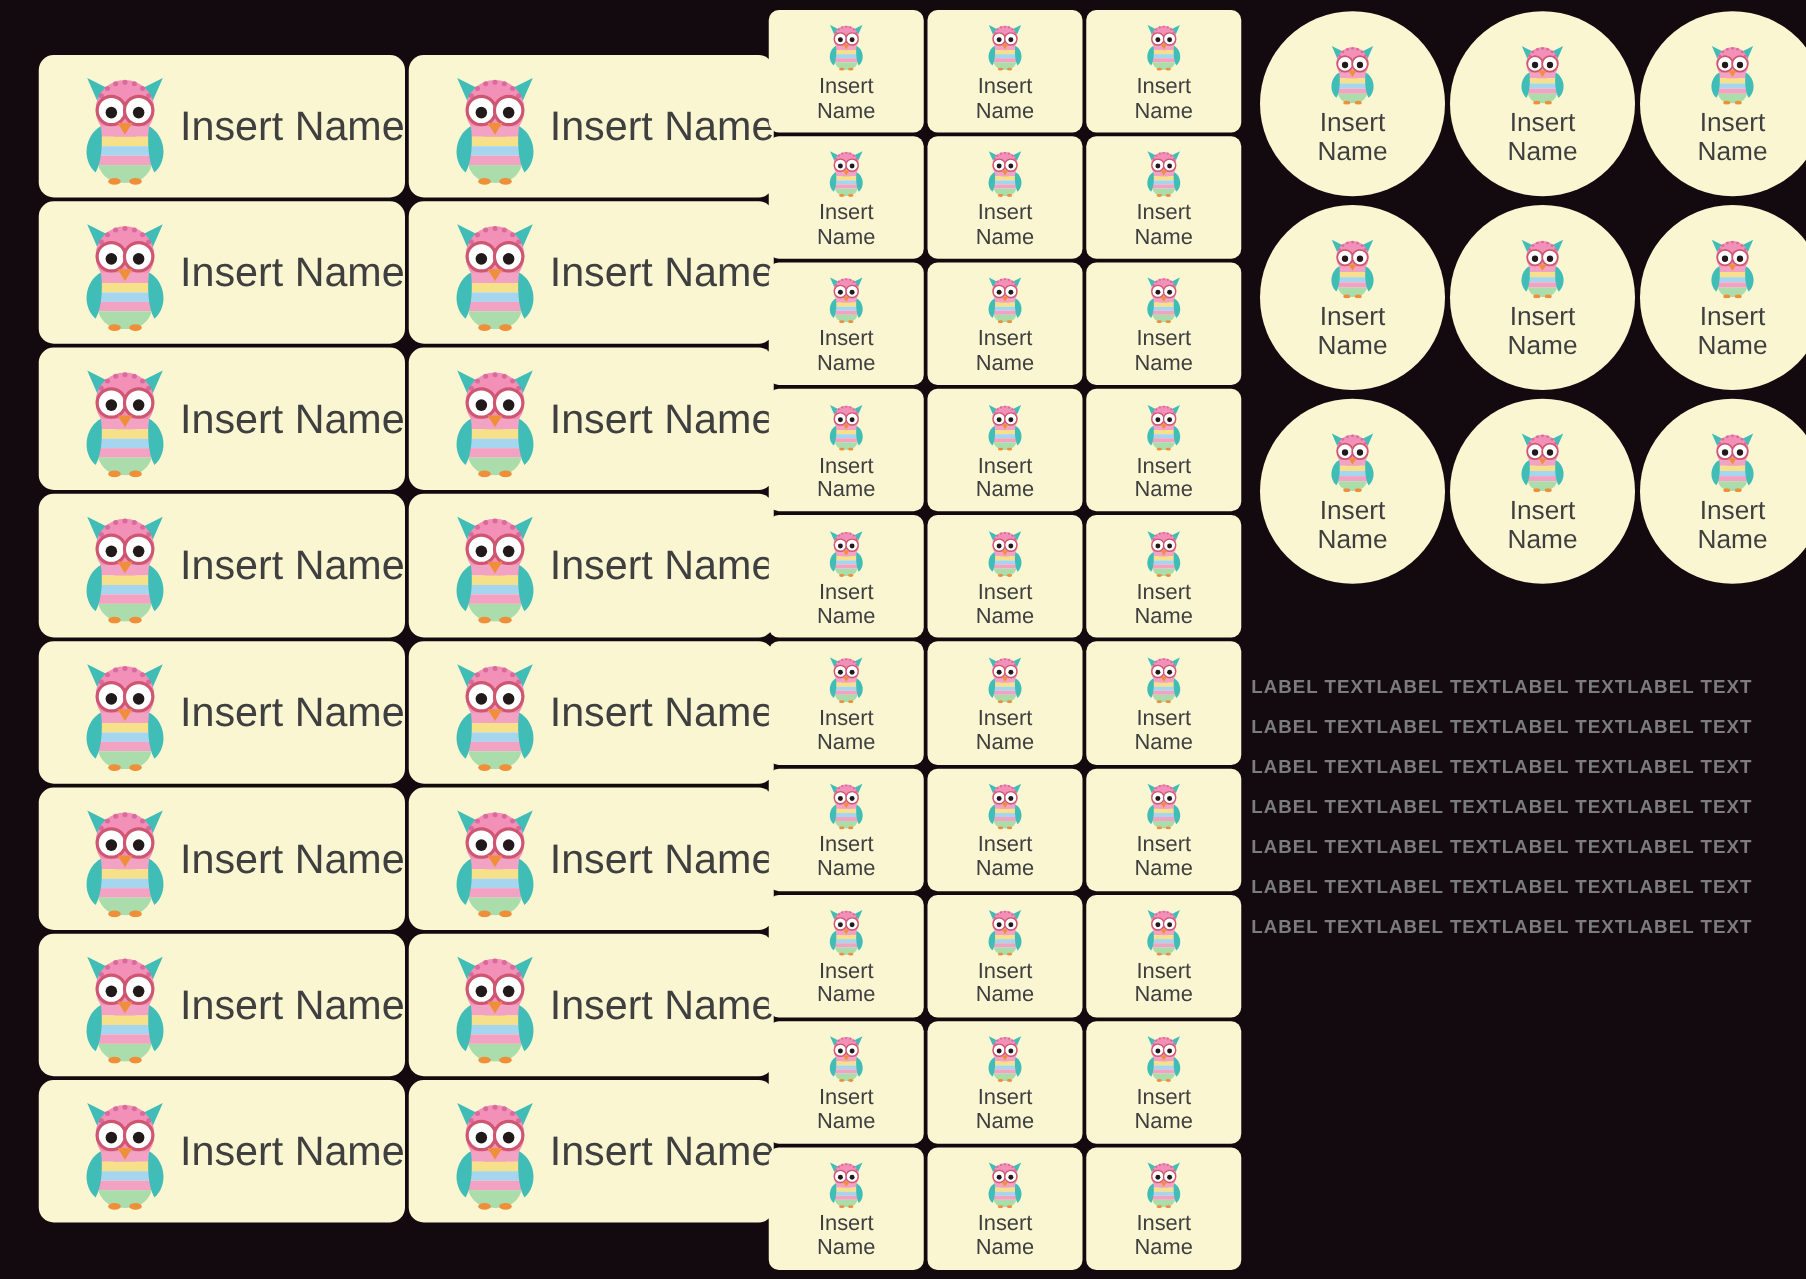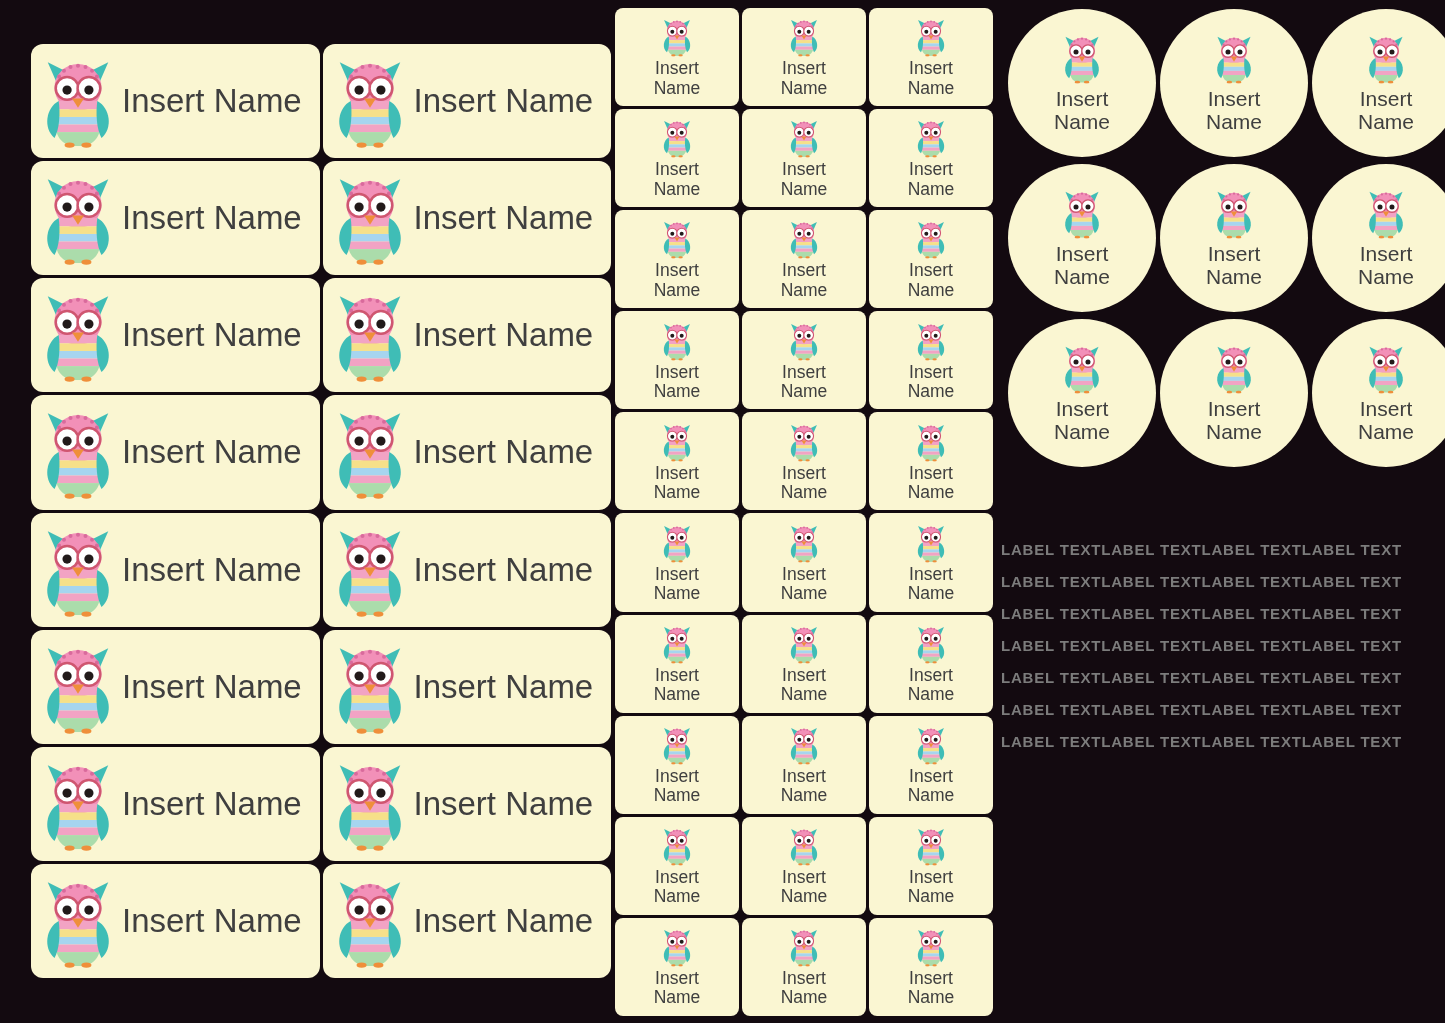--- a/index.html
+++ b/index.html
@@ -12,21 +12,21 @@
 
   
   #sheet-large{
     left:8px;top:44px;width:580px;height:934px;
     grid-template-columns:repeat(2,1fr);
     grid-template-rows:repeat(8,1fr);
     gap:3px;
   }
   .label-large{
     background:#faf6d2;border-radius:12px;
-    display:flex;align-items:center;padding-left:5px;box-sizing:border-box;
+    display:flex;align-items:center;padding-left:27px;box-sizing:border-box;
   }
   .label-large .owl{width:84px;height:96px;flex:0 0 auto;}
   .label-large .name{
     font-size:33px;color:#3f3f3f;margin-left:2px;white-space:nowrap;
   }
 
   
   #sheet-small{
     left:592px;top:8px;width:378px;height:1008px;
     grid-template-columns:repeat(3,1fr);

